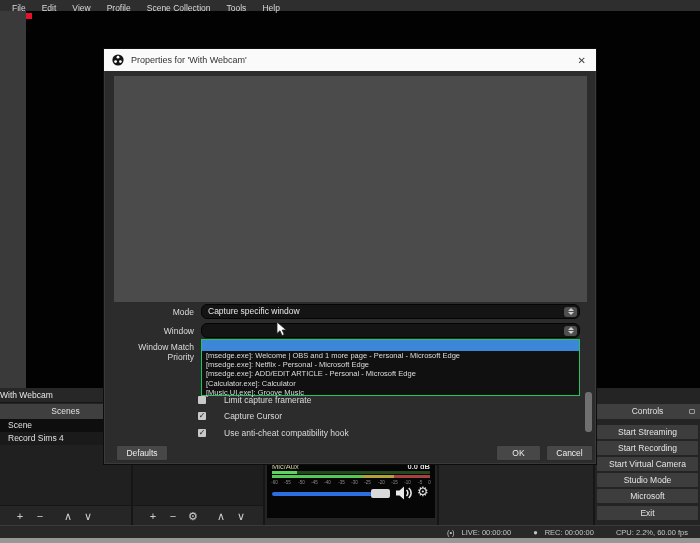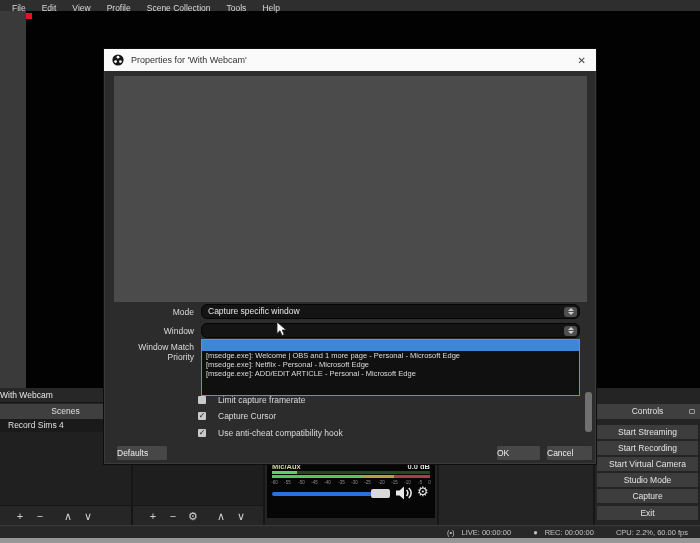--- a/index.html
+++ b/index.html
@@ -34,21 +34,21 @@
   .scene-row.alt { background:#1a1a1a; }
   .dock-toolbar { position:absolute; left:0; bottom:0; width:100%; height:20px;
     background:#262626; display:flex; align-items:center; padding-left:10px; border-top:1px solid #161616; }
   .tbico { color:#cfcfcf; font-size:11px; width:20px; text-align:center; line-height:20px; }
   .tbico.sp { margin-left:8px; }
   #sources-dock { left:133px; top:404px; width:130px; height:121px; background:#1e1e1e; }
 
   
   #mixer-dock { left:265px; top:404px; width:172px; height:121px; background:#242424; }
   #mixer-panel { left:267px; top:460px; width:168px; height:58px; background:#060606; z-index:3; }
-  #mixer-name { left:5px; top:2px; font-size:7.5px; color:#d4d0a0; font-weight:bold; }
+  #mixer-name { left:5px; top:2px; font-size:7.5px; color:#d4d0a0; font-weight:normal; }
   #mixer-db { right:5px; top:2px; font-size:7.5px; color:#dcdcdc; font-weight:bold; }
   #meterA { left:5px; top:11px; width:158px; height:3px;
     background:linear-gradient(to right,#5ed45e 0 16%,#23481f 16% 100%); }
   #meterB { left:5px; top:15px; width:158px; height:3px;
     background:linear-gradient(to right,#55c855 0 57%,#b3a23a 57% 77%,#a84040 77% 100%); }
   #ticks { left:4px; top:19px; width:160px; display:flex; justify-content:space-between; }
   #ticks span { font-size:5px; color:#8d8d8d; transform:scale(.9); }
   #vol-track { left:5px; top:32px; width:118px; height:4px; background:#2d6ee0; border-radius:2px; }
   #vol-handle { left:104px; top:29px; width:19px; height:9px; background:#d9d9d9; border-radius:2px; }
   #speaker { left:129px; top:26px; }
@@ -86,28 +86,28 @@
     border-radius:3px; display:flex; flex-direction:column; align-items:center; justify-content:center; }
   .spin::before { content:""; border-left:3px solid transparent; border-right:3px solid transparent;
     border-bottom:3px solid #cfcfcf; margin-bottom:1px; }
   .spin::after { content:""; border-left:3px solid transparent; border-right:3px solid transparent;
     border-top:3px solid #cfcfcf; }
   #win-list { position:absolute; left:97px; top:290px; width:379px; height:57px;
     background:#101010; border:1px solid #22c55e; }
   #win-list .hl { height:11px; background:#3c87d8; }
   #win-list .opt { height:9.2px; font-size:7.5px; color:#dcdcdc; line-height:9.2px;
     padding-left:4px; white-space:nowrap; overflow:hidden; }
-  .cbrow { position:absolute; left:94px; display:flex; align-items:center; gap:12px; }
+  .cbrow { position:absolute; left:94px; display:flex; align-items:center; gap:18px; }
   .cb { width:8px; height:8px; background:#c9c9c9; border-radius:1px; font-size:8px;
     line-height:8px; color:#1a1a1a; text-align:center; }
   .cb .mark { visibility:hidden; }
   .cbrow.checked .cb .mark { visibility:visible; }
   .cblabel { font-size:8.5px; color:#dcdcdc; }
   .dlg-btn { position:absolute; height:16px; background:#474747; border:1px solid #2a2a2a;
-    border-radius:2px; color:#eeeeee; font-size:8.5px; line-height:15px; }
+    border-radius:2px; color:#eeeeee; font-size:8.5px; text-align:center; line-height:15px; }
   #dlg-scrollthumb { position:absolute; left:481px; top:343px; width:7px; height:40px;
     background:#707070; border-radius:3px; }
 
   #cursor { left:276px; top:321px; z-index:30; }
 </style>
 </head>
 <body>
 
 <div id="root">
 
@@ -117,20 +117,21 @@
 
   <div id="canvas" class="abs"></div>
   <div id="left-strip" class="abs"></div>
   <div id="red-handle" class="abs"></div>
 
   <div id="docks" class="abs"></div>
   <div id="source-row" class="abs">With Webcam</div>
 
   <div id="scenes-dock" class="abs">
     <div class="dock-header">Scenes</div>
+    <div class="scene-row selected">Scene</div>
     <div class="scene-row alt">Record Sims 4</div>
     <div class="dock-toolbar">
       <span class="tbico">+</span>
       <span class="tbico">−</span>
       <span class="tbico sp">∧</span>
       <span class="tbico">∨</span>
     </div>
   </div>
 
   <div id="sources-dock" class="abs">
@@ -182,21 +183,21 @@
   <div id="controls-dock" class="abs">
     <div id="controls-header" class="dock-header">
       <span>Controls</span>
       <span id="dock-menu-icon"></span>
     </div>
   </div>
   <div class="ctl-btn abs" style="left:597px;top:425px">Start Streaming</div>
   <div class="ctl-btn abs" style="left:597px;top:441px">Start Recording</div>
   <div class="ctl-btn abs" style="left:597px;top:457px">Start Virtual Camera</div>
   <div class="ctl-btn abs" style="left:597px;top:473px">Studio Mode</div>
-  <div class="ctl-btn abs" style="left:597px;top:489px">Capture</div>
+  <div class="ctl-btn abs" style="left:597px;top:489px">Microsoft</div>
   <div class="ctl-btn abs" style="left:597px;top:506px">Exit</div>
 
   <div id="statusbar" class="abs">
     <span class="st">(•)</span>
     <span class="st">LIVE: 00:00:00</span>
     <span class="gap"></span>
     <span class="st">●</span>
     <span class="st">REC: 00:00:00</span>
     <span class="gap"></span>
     <span class="st">CPU: 2.2%, 60.00 fps</span>
@@ -230,20 +231,22 @@
     </div>
 
     <div class="frow-label" style="top:293px">Window Match Priority</div>
 
     <div id="win-list">
       <div class="hl"></div>
       <div>
           <div class="opt">[msedge.exe]: Welcome | OBS and 1 more page - Personal - Microsoft Edge</div>
           <div class="opt">[msedge.exe]: Netflix - Personal - Microsoft Edge</div>
           <div class="opt">[msedge.exe]: ADD/EDIT ARTICLE - Personal - Microsoft Edge</div>
+          <div class="opt">[Calculator.exe]: Calculator</div>
+          <div class="opt">[Music.UI.exe]: Groove Music</div>
         </div>
     </div>
 
     <div class="cbrow" style="top:346px">
       <span class="cb"><span class="mark">✓</span></span>
       <span class="cblabel">Limit capture framerate</span>
     </div>
     <div class="cbrow checked" style="top:362px">
       <span class="cb"><span class="mark">✓</span></span>
       <span class="cblabel">Capture Cursor</span>

